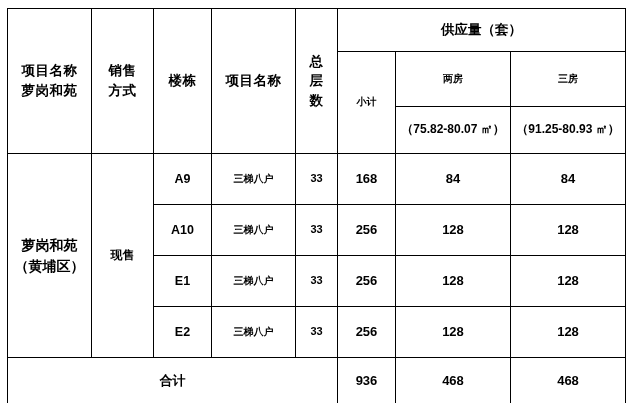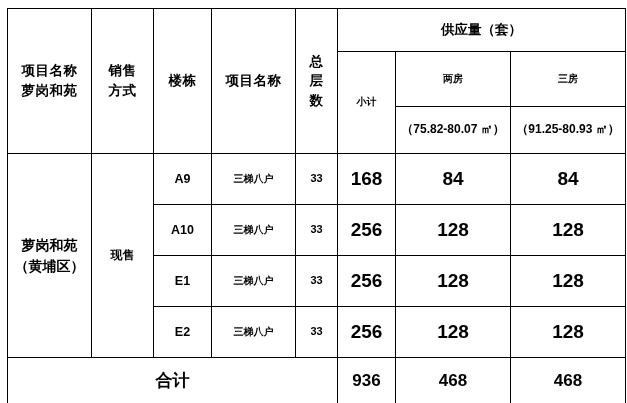--- a/index.html
+++ b/index.html
@@ -53,22 +53,22 @@
 
   .two-line span { display: block; }
 
   .body-row td { height: 46px; }
   .cell-proj { font-size: 14px; line-height: 1.8; }
   .cell-proj span { display: block; }
   .cell-sale { font-size: 12px; }
   .cell-bldg { font-size: 12.5px; }
   .cell-stair { font-size: 10px; }
   .cell-floor { font-size: 11px; }
-  .cell-num  { font-size: 19px; }
-  .total-row td { height: 42px; font-size: 17px; }
+  .cell-num  { font-size: 13px; }
+  .total-row td { height: 42px; font-size: 13px; }
   .supply-group { font-size: 13.5px; }
 </style>
 </head>
 <body>
 
 <div id="sheet">
   <table class="supply">
     <colgroup>
       <col class="c-proj">
       <col class="c-sale">

